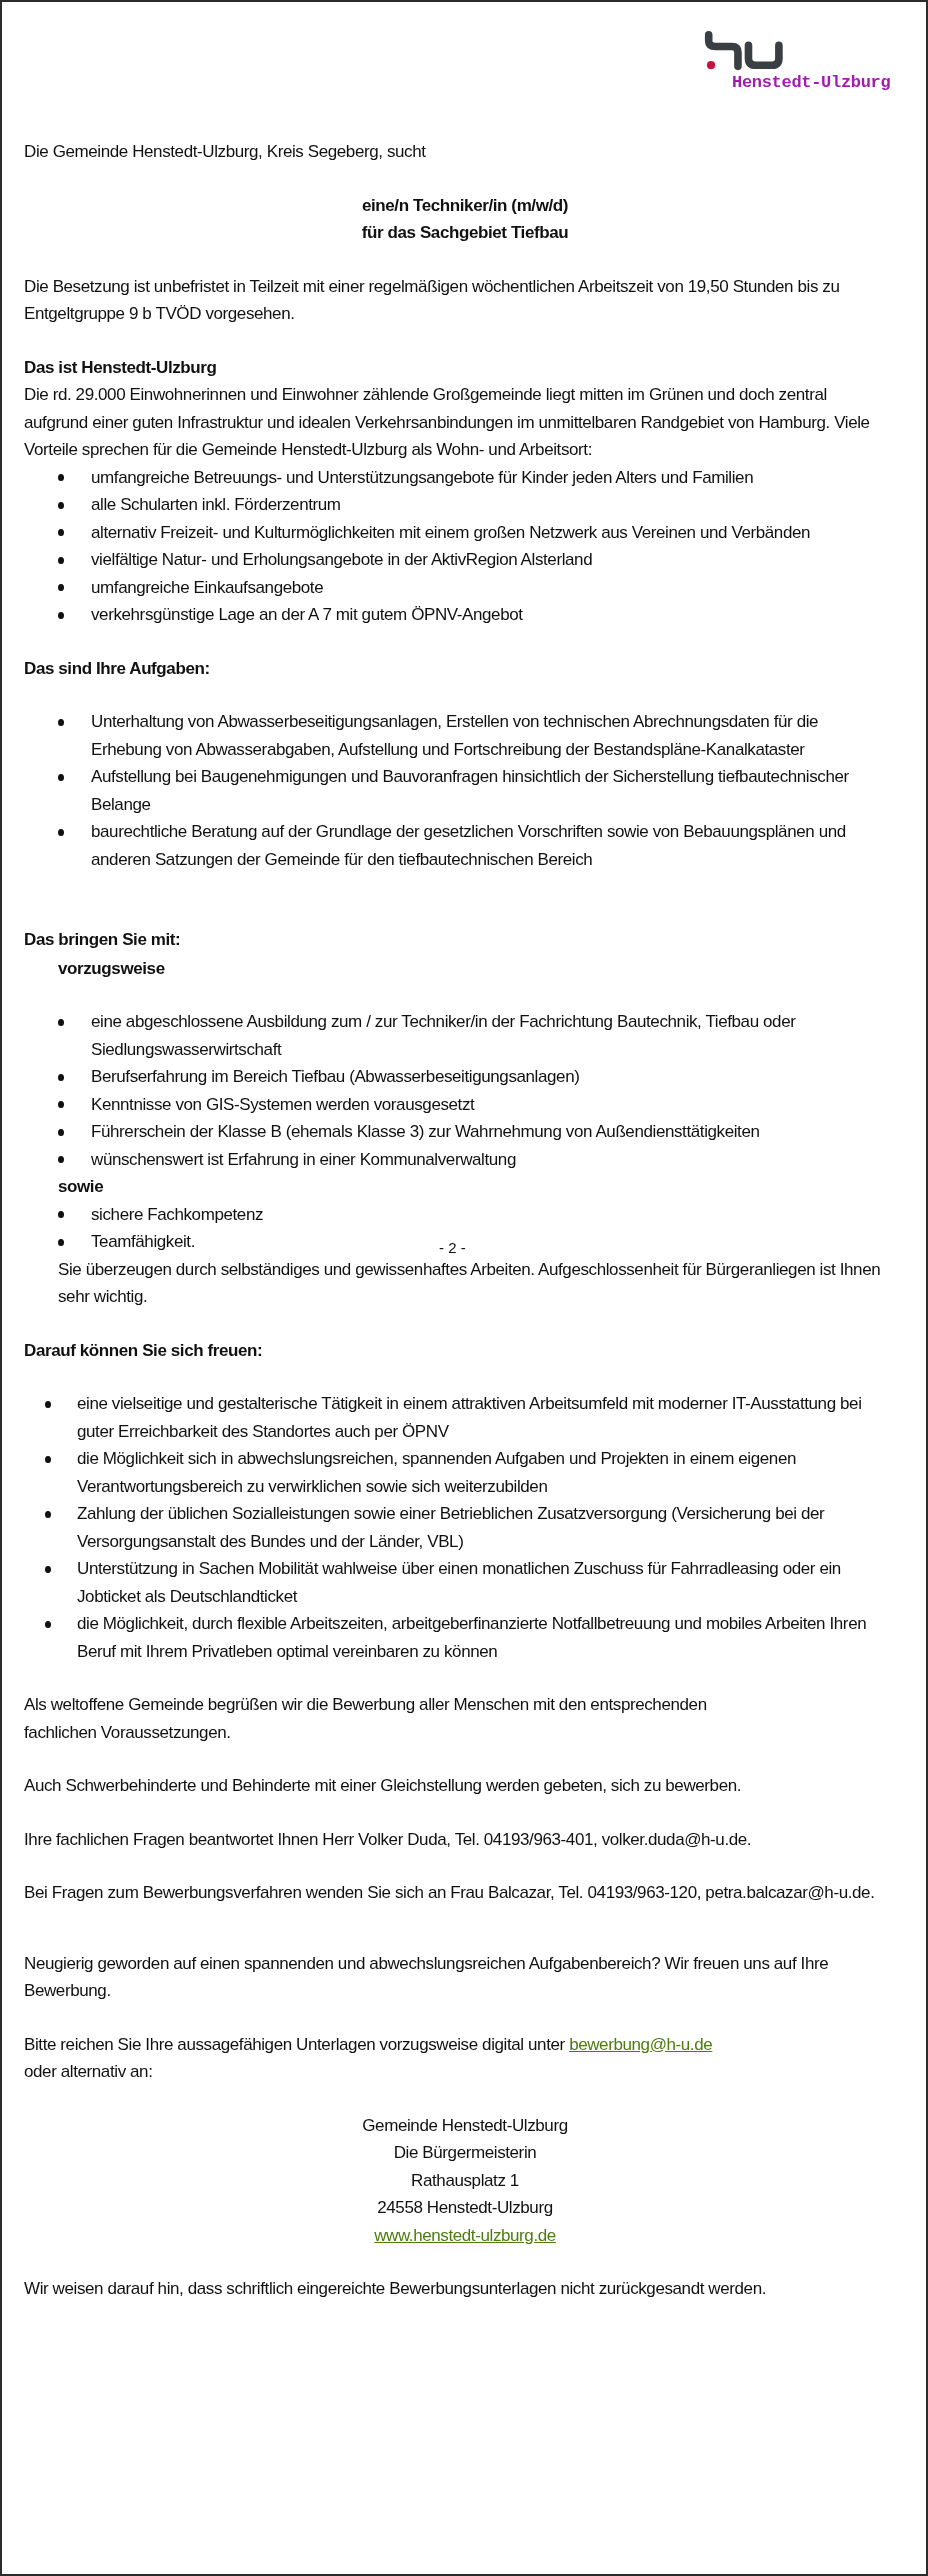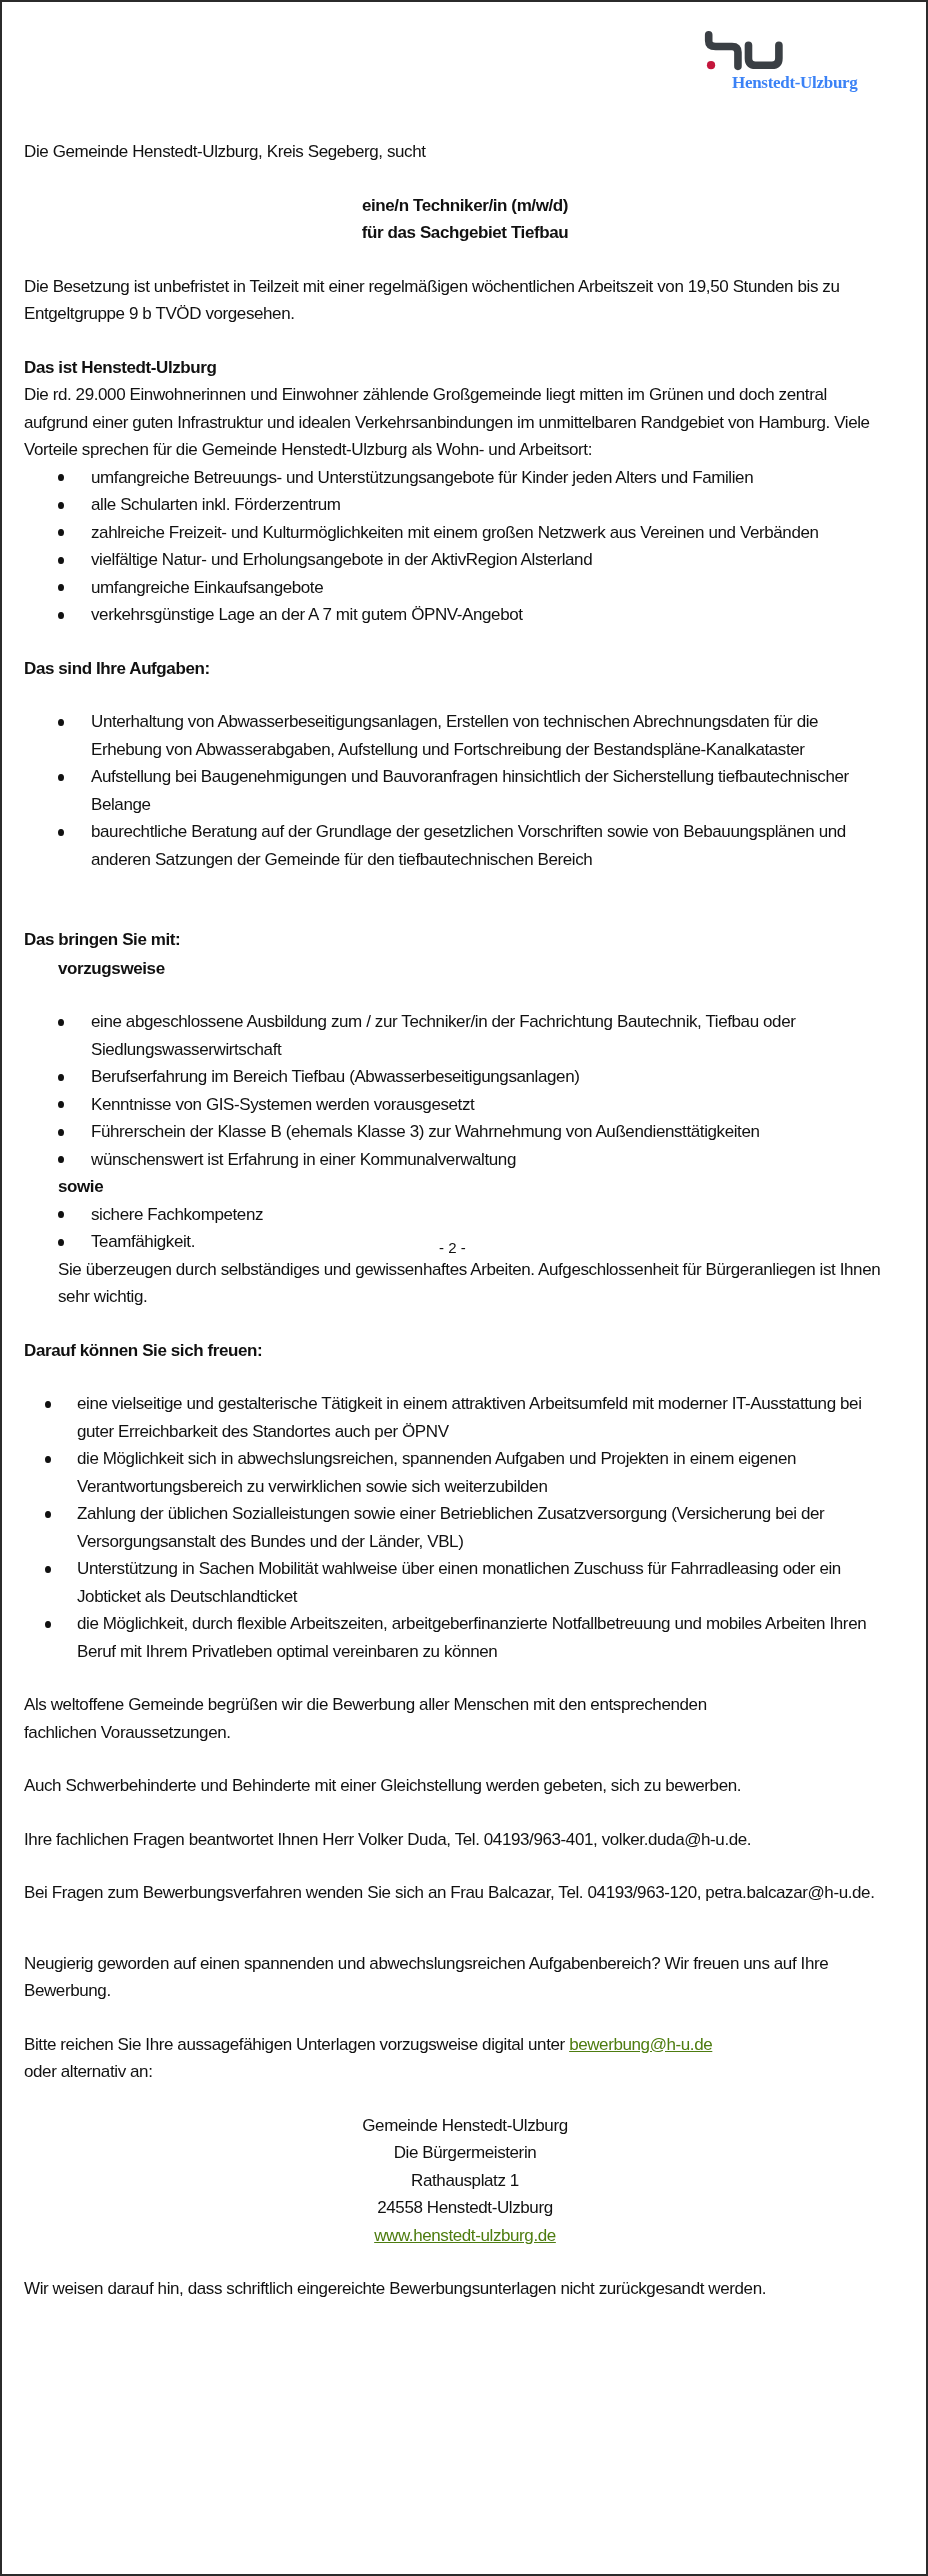--- a/index.html
+++ b/index.html
@@ -33,22 +33,22 @@
   }
   ul.bl.alt li { padding-left: 53px; }
   ul.bl.alt li::before { left: 21px; }
   .indent { padding-left: 34px; }
   a.lnk { color: #4d7c0f; text-decoration: underline; }
   .logo {
     position: absolute; left: 683px; top: 28px; width: 210px; height: 70px;
   }
   .logo .brand {
     position: absolute; left: 47px; top: 44px;
-    font-family: Liberation Serif, serif; font-weight: bold;
-    font-size: 17px; color: #3b82f6; letter-spacing: -0.3px; line-height: 1;
+    font-family: Liberation Mono, monospace; font-weight: bold;
+    font-size: 17px; color: #a21caf; letter-spacing: -0.3px; line-height: 1;
     white-space: nowrap;
   }
   .pagemark {
     position: absolute; left: 437px; top: 1238px; font-size: 15px; line-height: 1;
     color: #111;
   }
 </style>
 </head>
 <body>
 
@@ -71,21 +71,21 @@
     <p class="b center" style="width:882px;">für das Sachgebiet Tiefbau</p>
 
     <p style="margin-top:26px;width:859px;">Die Besetzung ist unbefristet in Teilzeit mit einer regelmäßigen wöchentlichen Arbeitszeit von 19,50 Stunden bis zu Entgeltgruppe 9 b TVÖD vorgesehen.</p>
 
     <section style="margin-top:26px;">
       <p class="b">Das ist Henstedt-Ulzburg</p>
       <p style="width:865px;">Die rd. 29.000 Einwohnerinnen und Einwohner zählende Großgemeinde liegt mitten im Grünen und doch zentral aufgrund einer guten Infrastruktur und idealen Verkehrsanbindungen im unmittelbaren Randgebiet von Hamburg. Viele Vorteile sprechen für die Gemeinde Henstedt-Ulzburg als Wohn- und Arbeitsort:</p>
       <ul class="bl" style="width:842px;">
         <li>umfangreiche Betreuungs- und Unterstützungsangebote für Kinder jeden Alters und Familien</li>
         <li>alle Schularten inkl. Förderzentrum</li>
-        <li>zahlreiche Freizeit- und Kulturmöglichkeiten mit einem großen Netzwerk aus Vereinen und Verbänden</li>
+        <li>alternativ Freizeit- und Kulturmöglichkeiten mit einem großen Netzwerk aus Vereinen und Verbänden</li>
         <li>vielfältige Natur- und Erholungsangebote in der AktivRegion Alsterland</li>
         <li>umfangreiche Einkaufsangebote</li>
         <li>verkehrsgünstige Lage an der A 7 mit gutem ÖPNV-Angebot</li>
       </ul>
     </section>
 
     <section style="margin-top:26px;">
       <p class="b">Das sind Ihre Aufgaben:</p>
       <ul class="bl" style="margin-top:26px;width:853px;">
         <li>Unterhaltung von Abwasserbeseitigungsanlagen, Erstellen von technischen Abrechnungsdaten für die Erhebung von Abwasserabgaben, Aufstellung und Fortschreibung der Bestandspläne-Kanalkataster</li>

